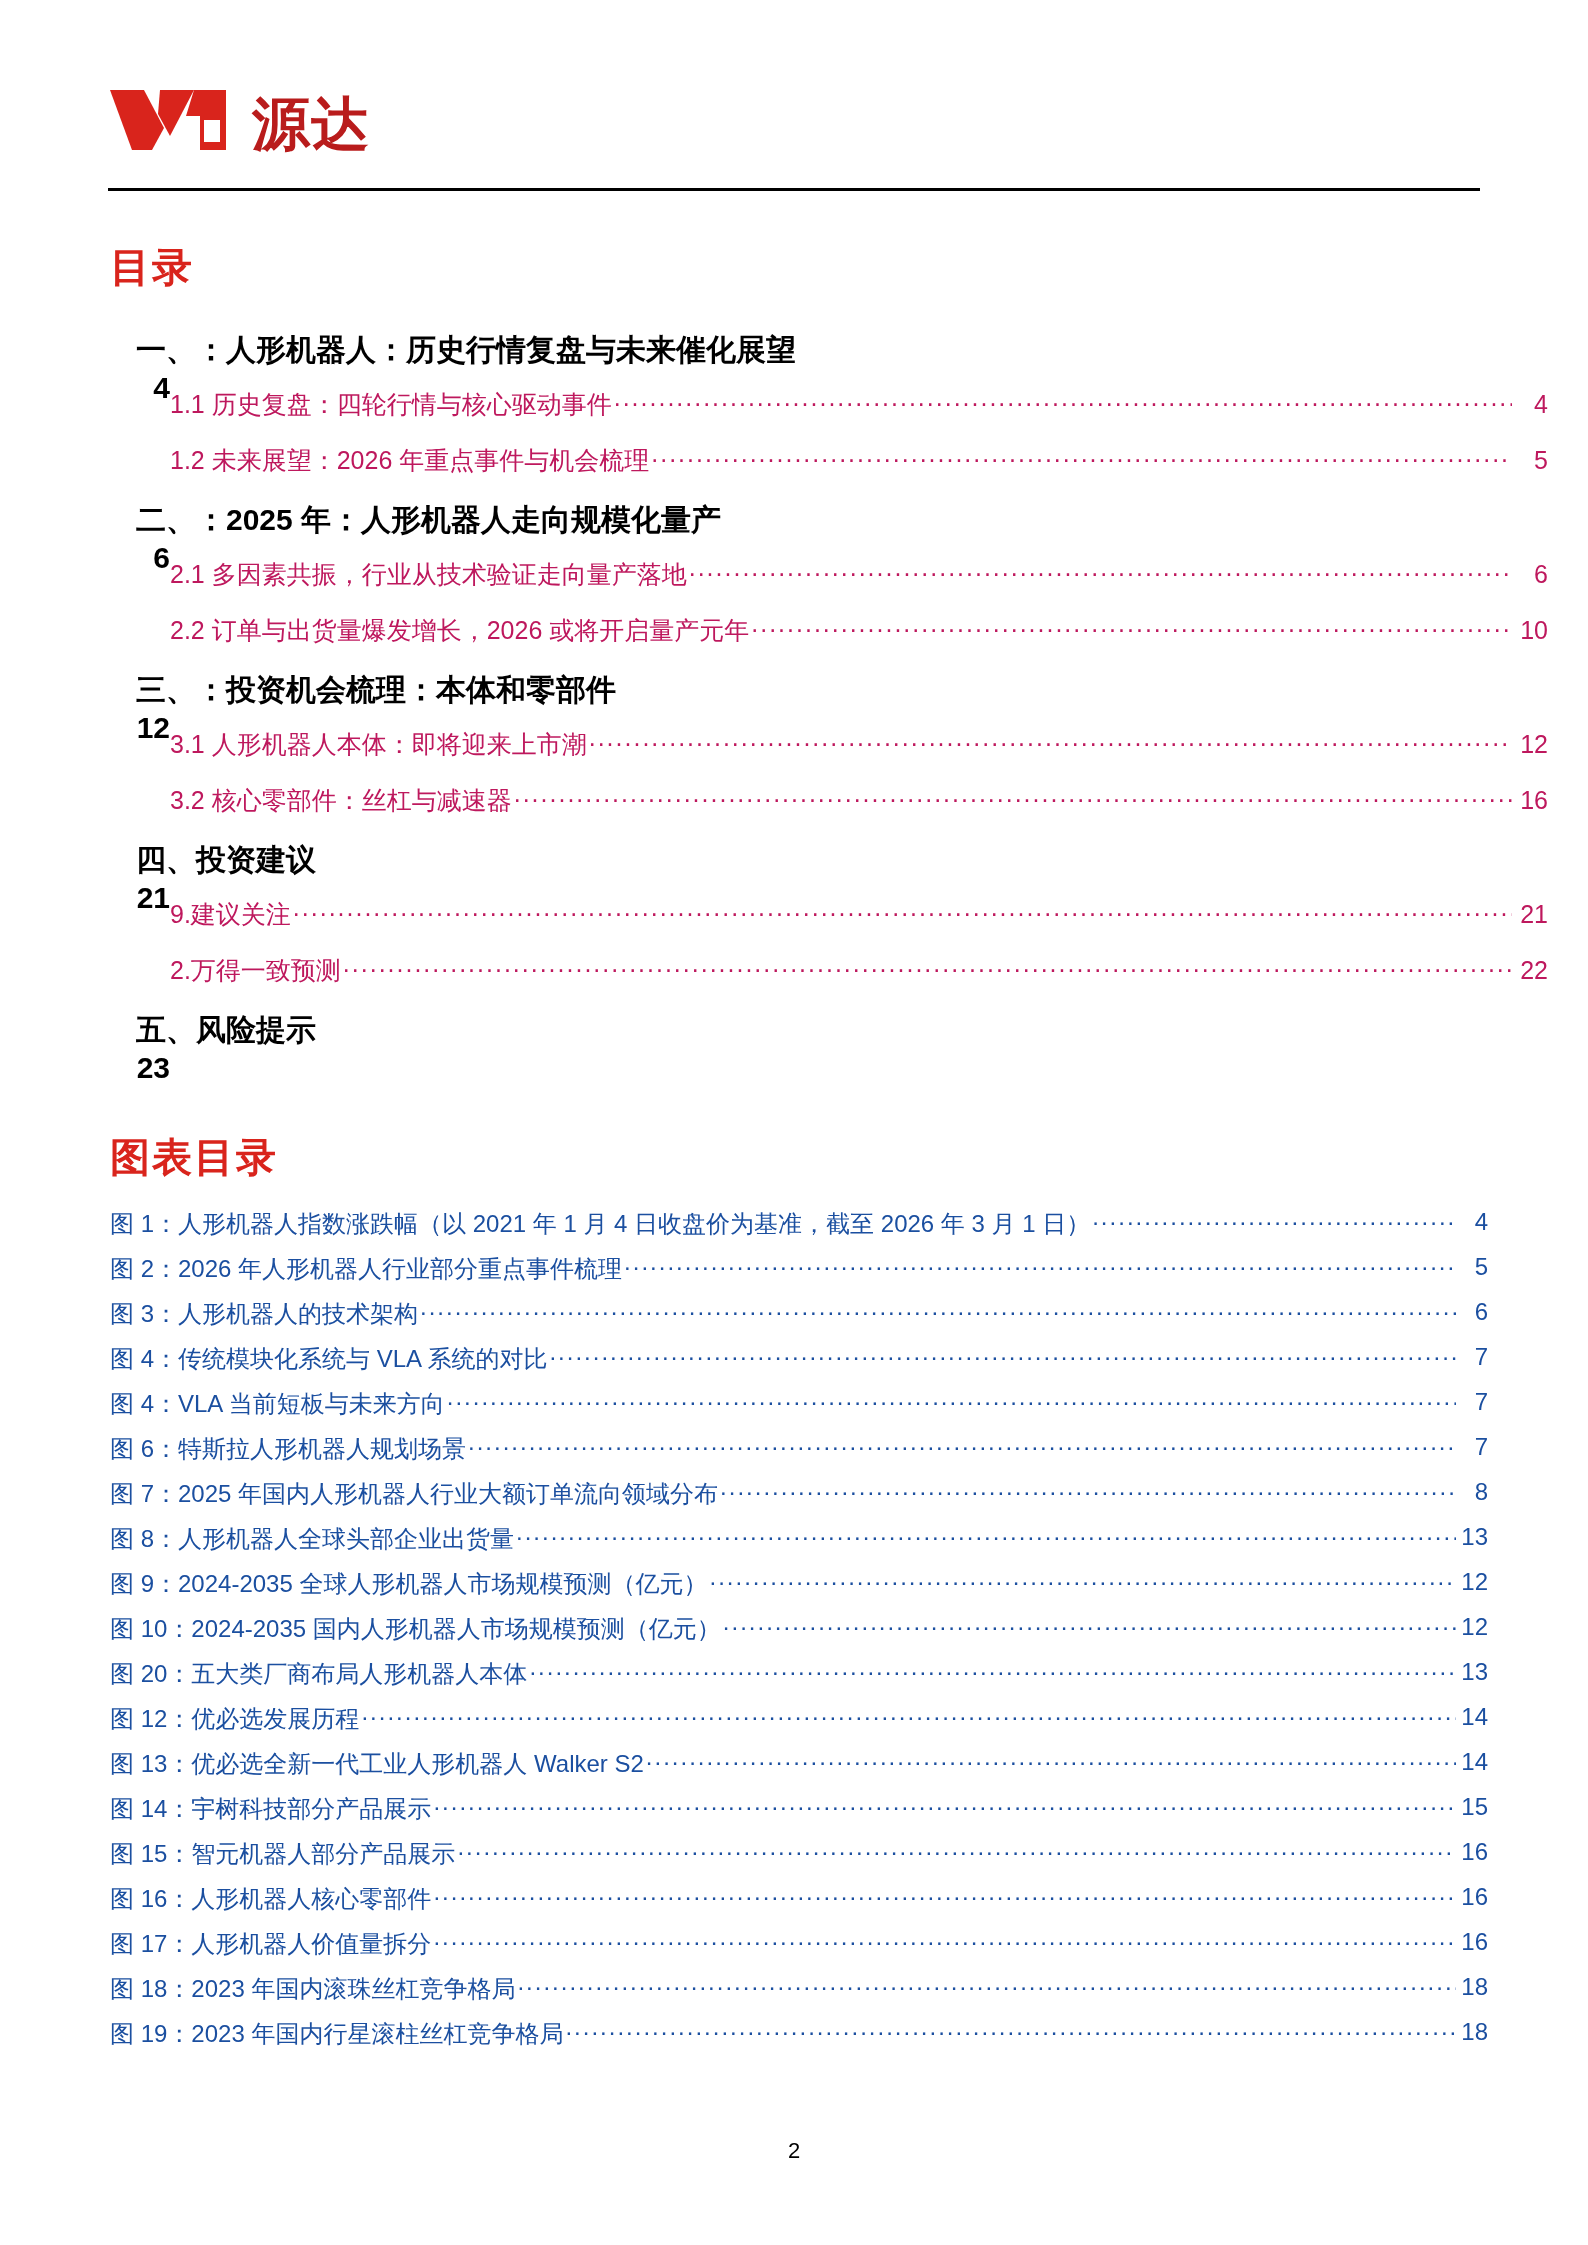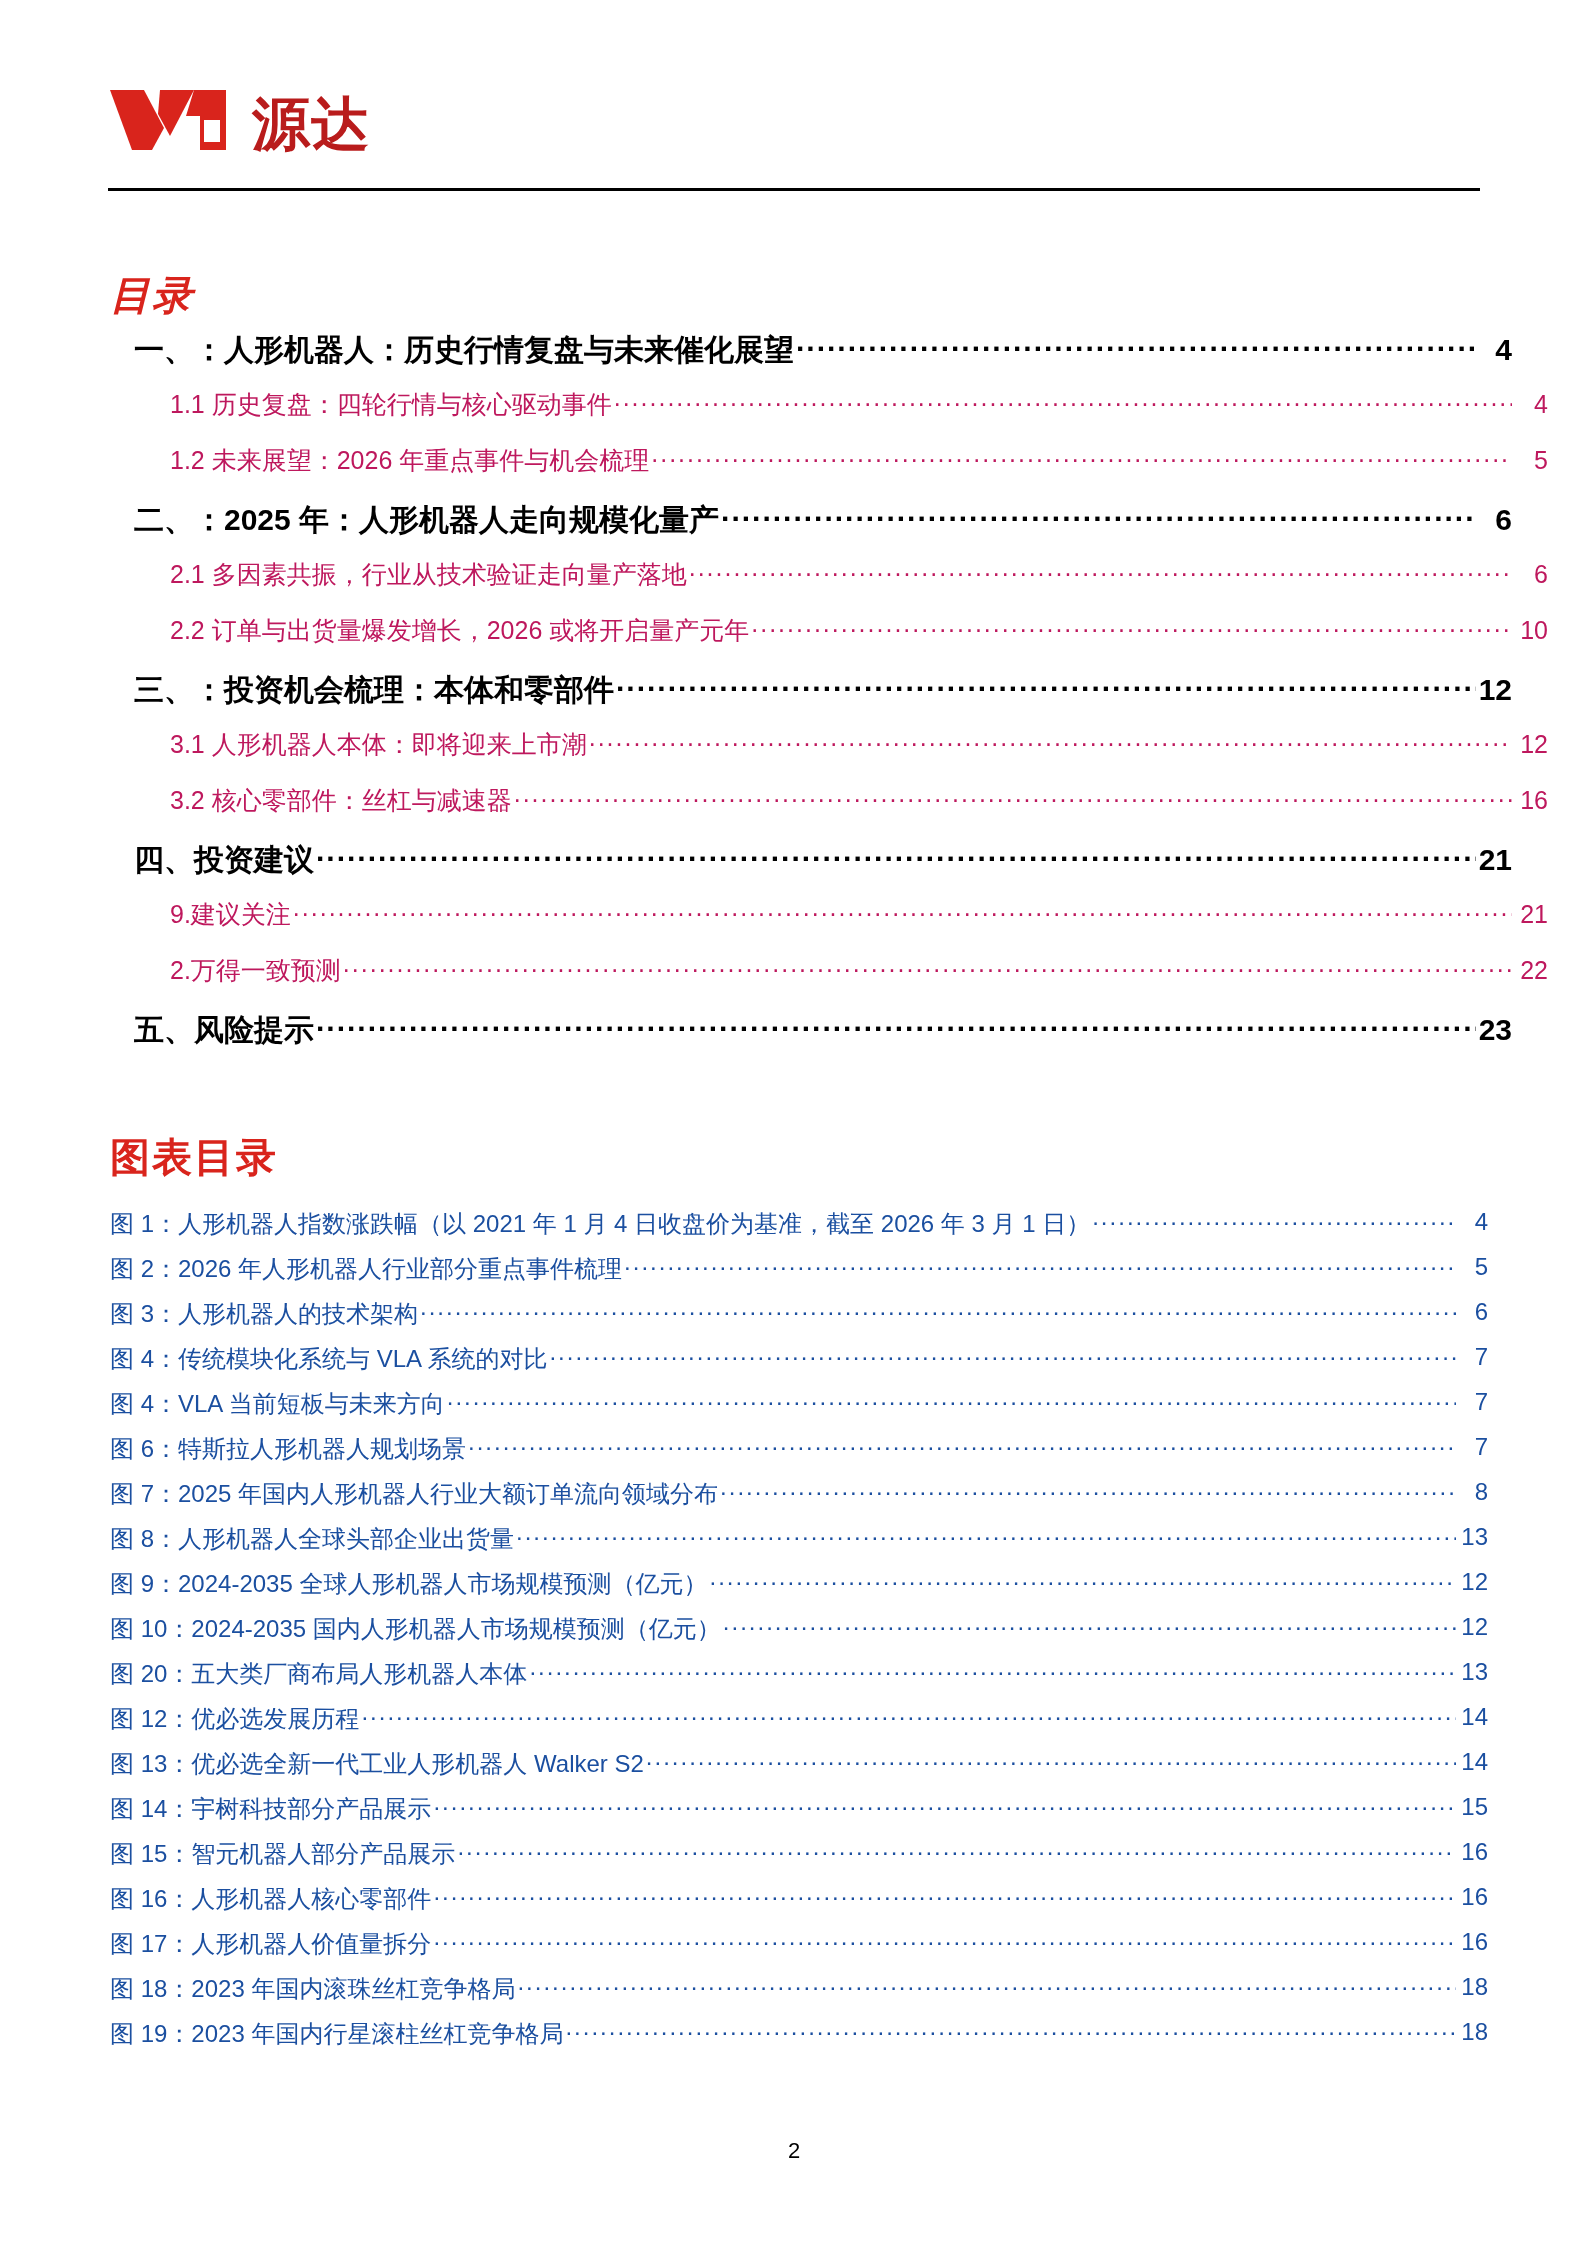--- a/index.html
+++ b/index.html
@@ -60,21 +60,21 @@
   
   .section-title {
     position: absolute;
     color: #d9241c;
     font-family: "DejaVu Sans", "Liberation Sans", sans-serif;
     font-size: 40px;
     font-weight: 700;
     letter-spacing: 2px;
     white-space: nowrap;
   }
-  #toc-title { left: 110px; top: 268px; font-style: italic; }
+  #toc-title { left: 110px; top: 240px; }
   #figlist-title { left: 110px; top: 1130px; }
 
   
   .toc {
     position: absolute;
     left: 110px;
     top: 330px;
     width: 1378px;
   }
   .toc-row {
@@ -109,20 +109,21 @@
     text-align: right;
     min-width: 34px;
   }
 
   .lvl1 {
     font-size: 30px;
     font-weight: 700;
     color: #000000;
     height: 58px;
     padding-left: 24px;
+    flex-direction: column;
   }
   .lvl2 {
     font-size: 25px;
     font-weight: 400;
     color: #be185d;
     height: 56px;
     padding-left: 60px;
   }
 
   

